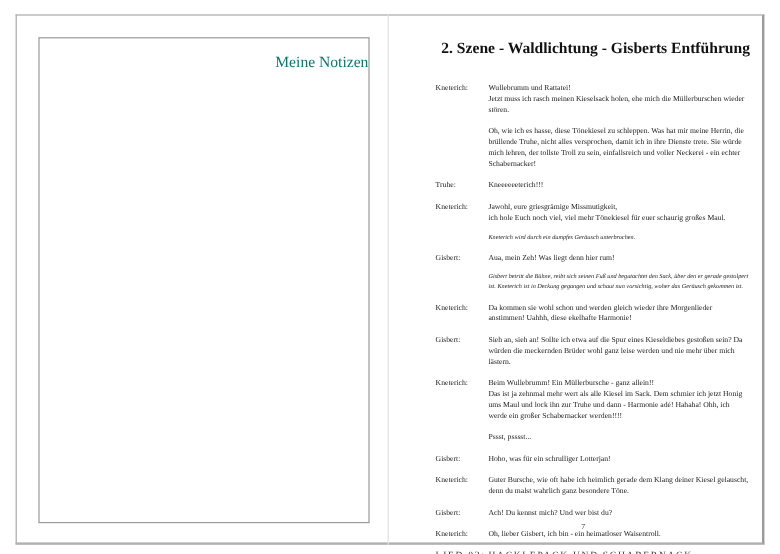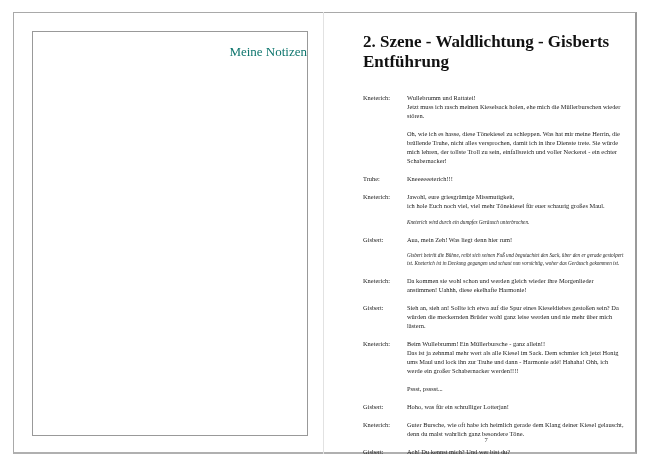--- a/index.html
+++ b/index.html
@@ -7,21 +7,21 @@
          font-family:"Liberation Serif", "DejaVu Serif", serif; color:#1a1a1a; }
   .spread { position:absolute; left:13px; top:12px; width:624px; height:442px;
             border:1px solid #a9a9a9; border-right:2px solid #9a9a9a; border-bottom:2px solid #b0b0b0;
             background:#fff; box-sizing:border-box; }
   .spine { position:absolute; left:323px; top:12px; width:1px; height:442px; background:#e2e2e2; }
   .notes-box { position:absolute; left:32px; top:31px; width:276px; height:405px;
                border:1px solid #999; box-sizing:border-box; }
   .notes-title { position:absolute; left:0; right:0; top:12px; text-align:right;
                  font-size:13px; color:#0f766e; }
   .right-page { position:absolute; left:363px; top:32px; width:262px; }
-  .scene-title { font-size:17px; font-weight:bold; margin:0 0 21px 0; color:#111; letter-spacing:0; }
+  .scene-title { font-size:13px; font-weight:bold; margin:0 0 21px 0; color:#111; letter-spacing:0;text-align:right; }
   .row { display:flex; font-size:6.4px; line-height:9.1px; margin-bottom:8.8px; }
   .speaker { width:44px; flex:none; color:#222; }
   .content { flex:1; color:#222; }
   .content p { margin:0; }
   .content p + p { margin-top:8.5px; }
   .content .stage { font-style:italic; font-size:5.2px; line-height:7.4px; }
   .song { display:flex; font-size:8px; letter-spacing:1.4px; margin-top:1px; color:#333; }
   .song .song-label { width:44px; flex:none; }
   .page-number { position:absolute; left:480px; top:436px; width:12px; text-align:center;
                  font-size:6.5px; color:#333; }

